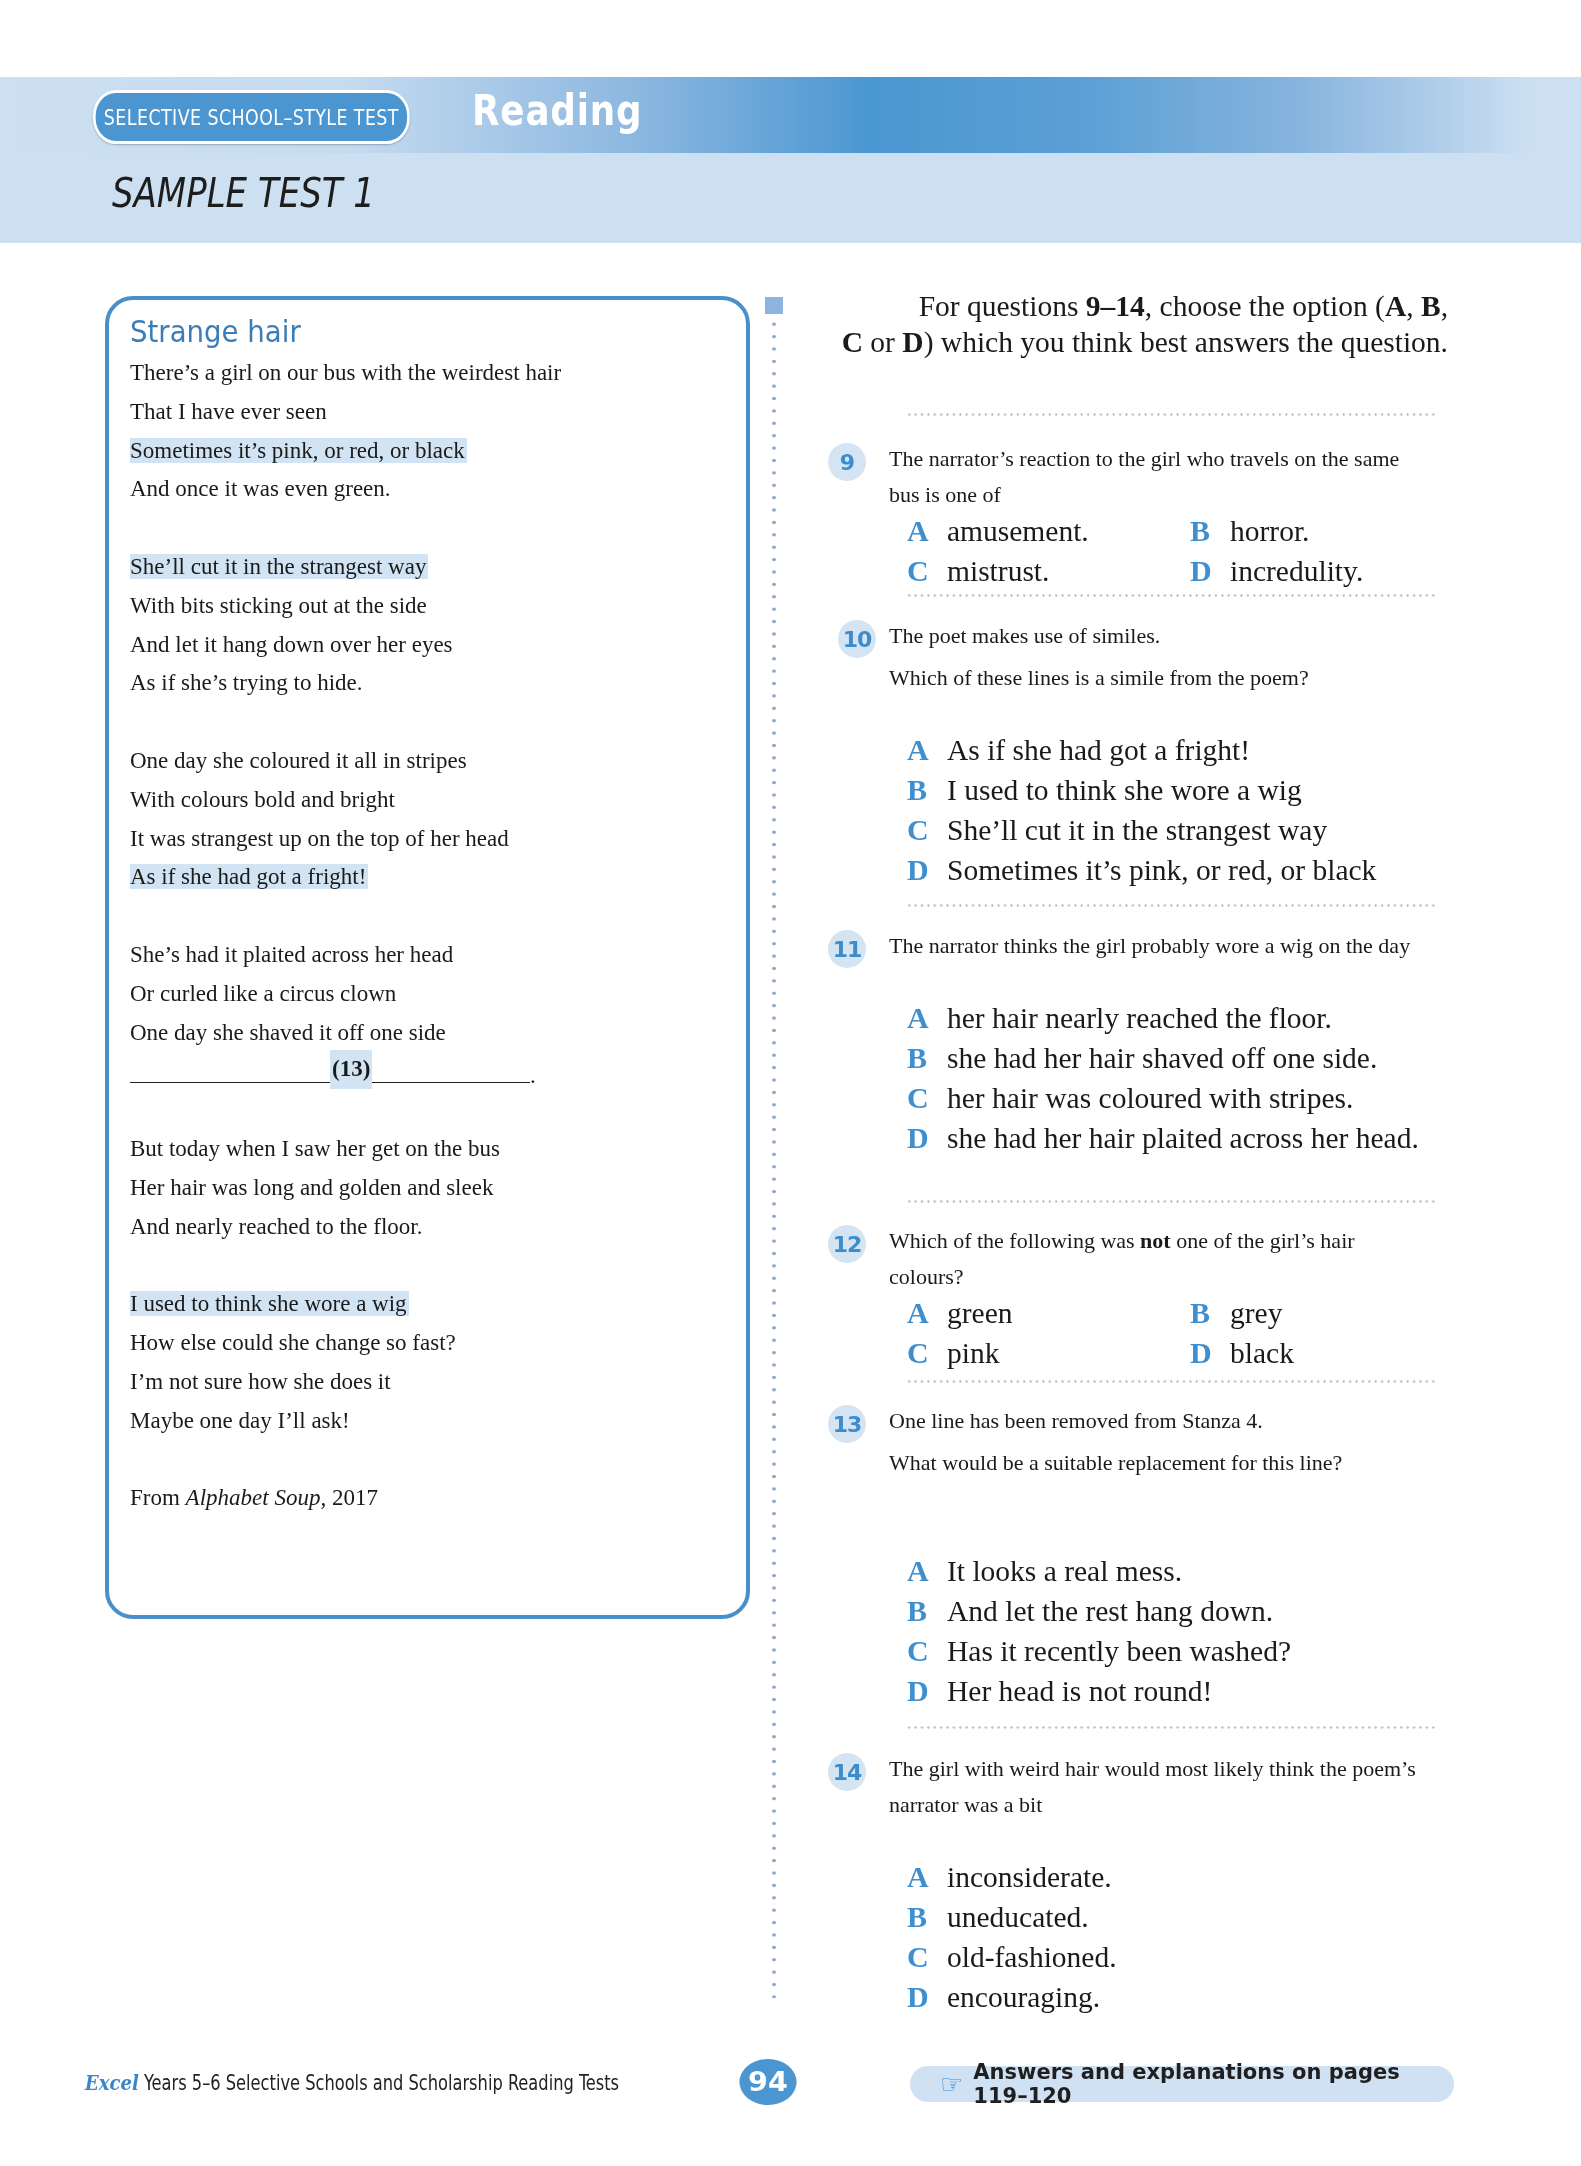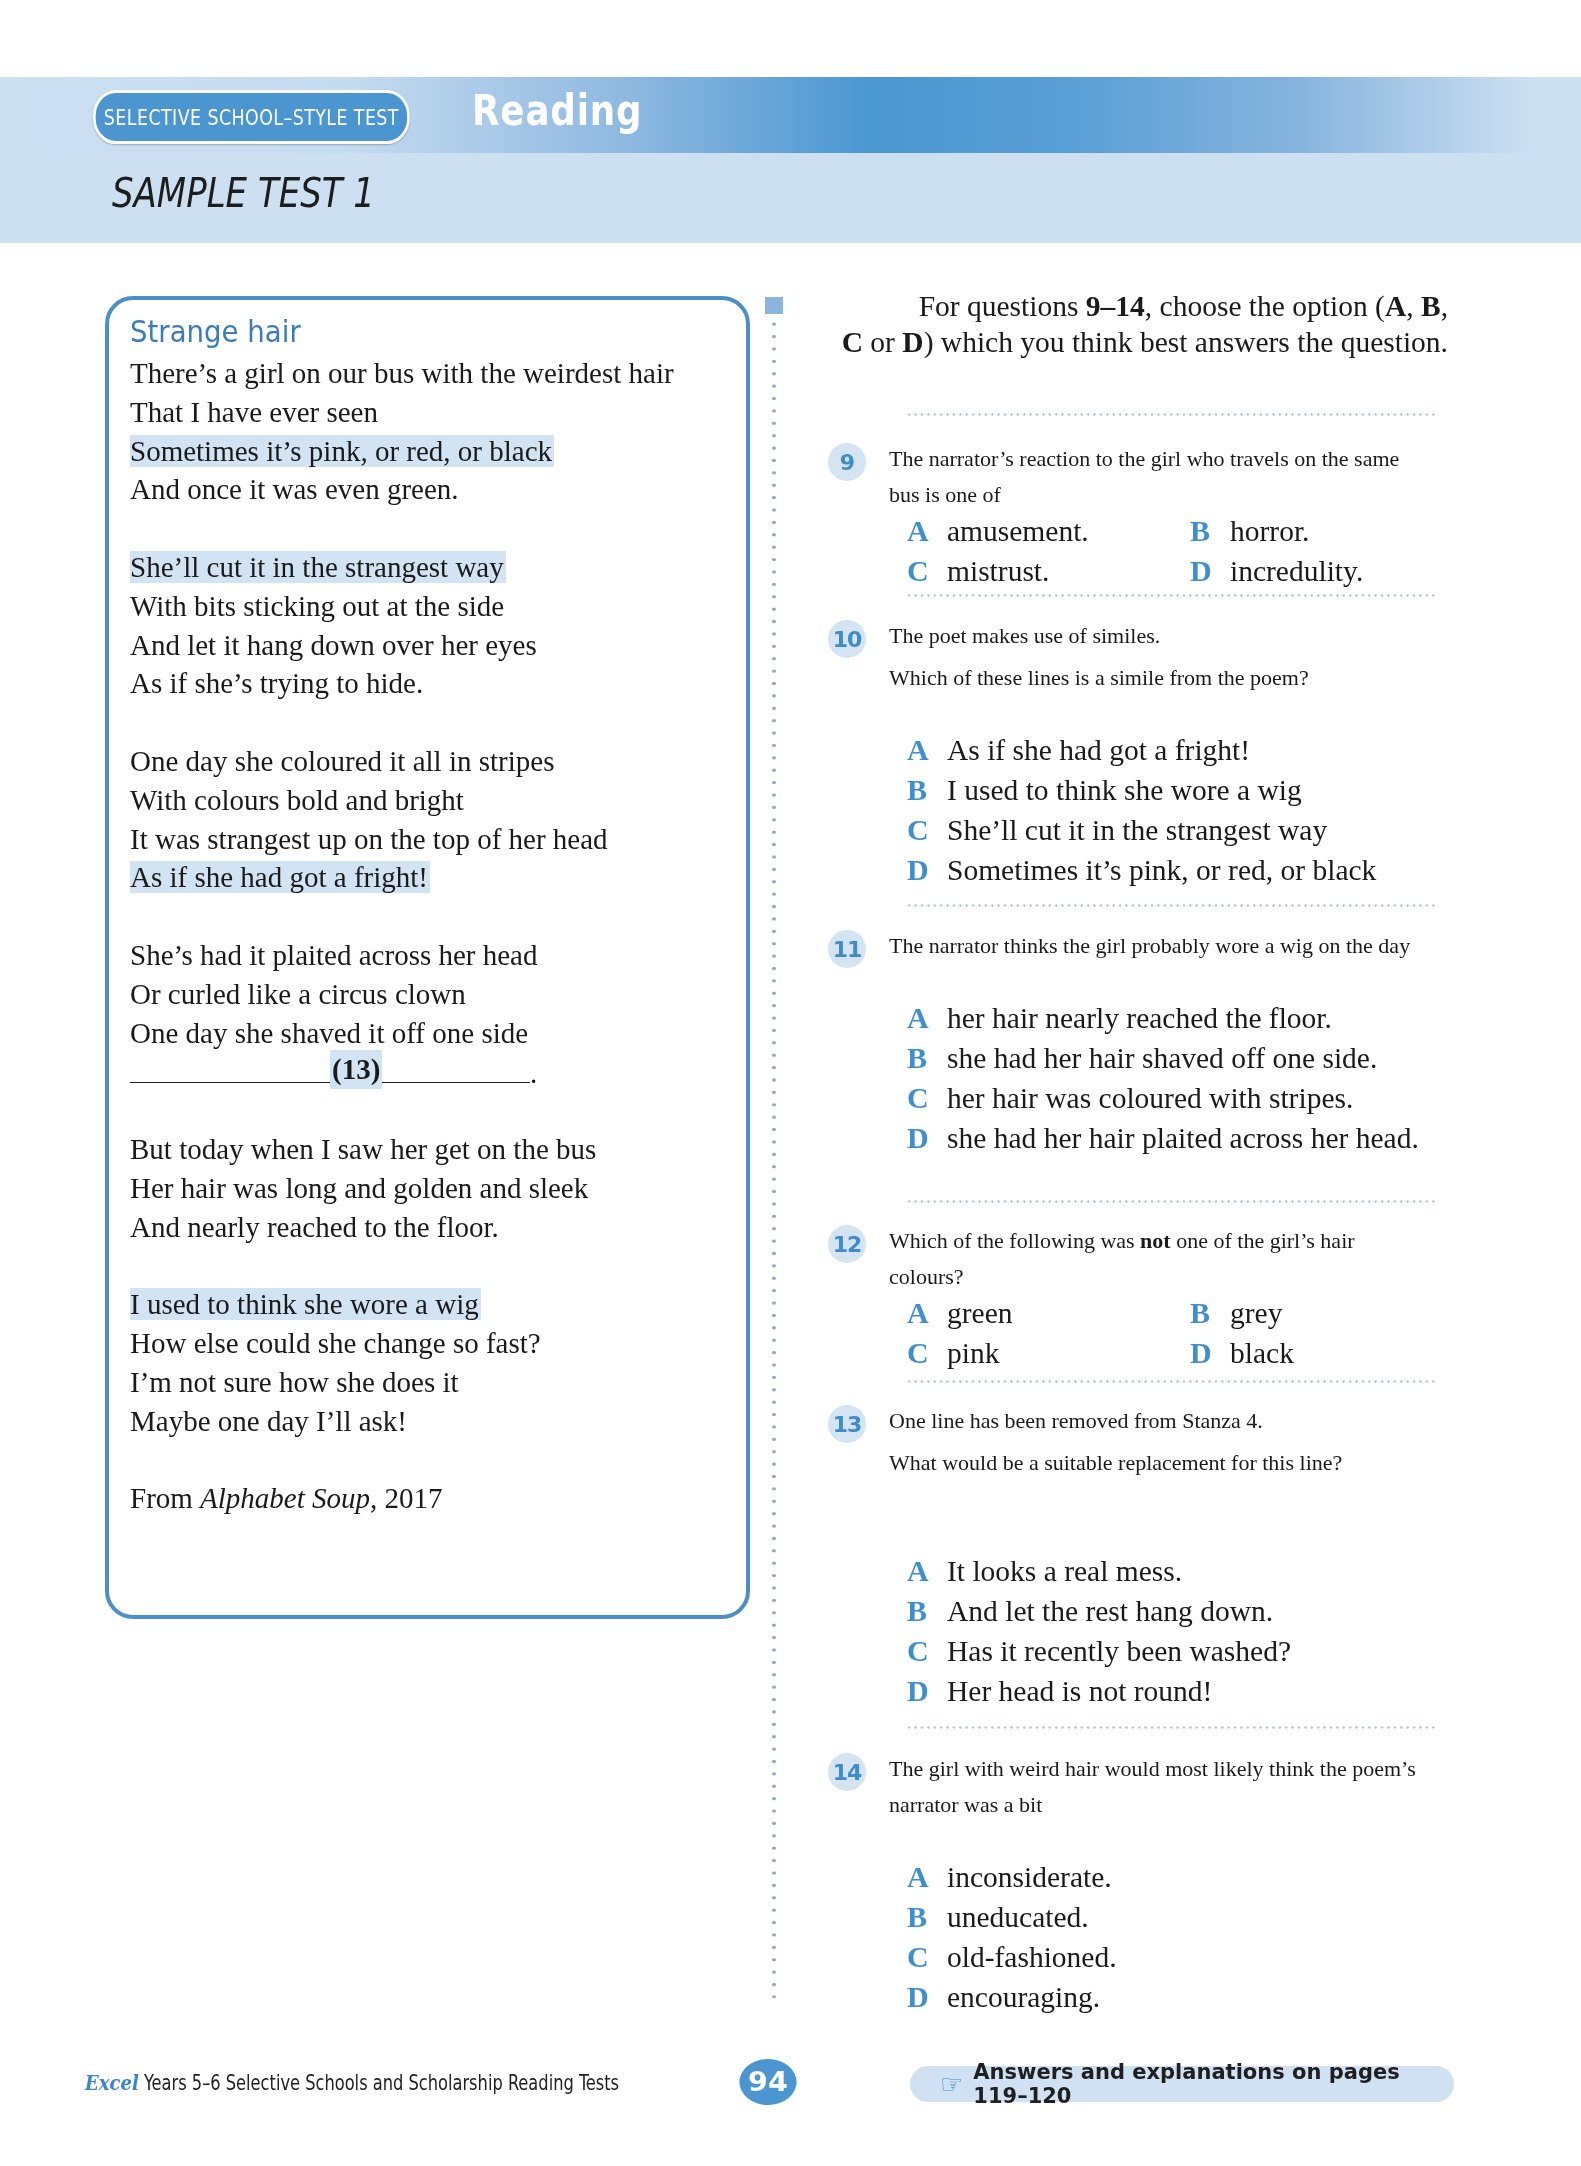--- a/index.html
+++ b/index.html
@@ -8,21 +8,21 @@
   .band-top{position:absolute;left:0;top:77px;width:1581px;height:76px;
     background:linear-gradient(90deg,#cde0f2 0%,#c5dbf0 22%,#8db8e0 40%,#4b97d2 55%,#5a9fd5 68%,#86b4de 82%,#cde0f2 97%);}
   .pill{position:absolute;left:93px;top:90px;width:354px;height:48px;border-radius:26px;background:#4b95d0;border:3px solid #fff;box-shadow:0 1px 2px rgba(0,0,0,.25);
     color:#fff;font-family:"DejaVu Sans Condensed","DejaVu Sans",sans-serif;font-size:22px;letter-spacing:0.5px;display:flex;align-items:center;justify-content:center;transform:scaleX(0.88);transform-origin:left center;}
   .pill span{display:inline-block;}
   .section-title{position:absolute;left:472px;top:86px;color:#fff;font-family:"DejaVu Sans","Liberation Sans",sans-serif;font-weight:bold;font-size:42px;transform:scaleX(0.85);transform-origin:left center;letter-spacing:1px;}
   .page-title{position:absolute;left:112px;top:170px;font-family:"DejaVu Sans","Liberation Sans",sans-serif;font-style:italic;font-size:40px;color:#1d1d1d;transform:scaleX(0.85);transform-origin:left center;}
 
   .poem-box{position:absolute;left:105px;top:296px;width:637px;height:1315px;border:4px solid #4a8fc8;border-radius:28px;}
   .poem-title{position:absolute;left:130px;top:314px;font-family:"DejaVu Sans","Liberation Sans",sans-serif;font-size:30px;color:#3a7db8;transform:scaleX(0.92);transform-origin:left center;}
-  .poem{position:absolute;left:130px;top:354px;font-size:29px;line-height:38.8px;}
+  .poem{position:absolute;left:130px;top:354px;font-size:23px;line-height:38.8px;}
   .poem .line{display:block;white-space:nowrap;height:38.8px;}
   .poem .line span.hl{background:#d2e3f3;padding:0 2px 0 0;}
   .poem .gap{display:block;height:38.8px;}
   .blank-line{display:inline-block;position:relative;width:400px;border-bottom:1.5px solid #222;height:30px;vertical-align:baseline;}
   .blank-num{position:absolute;left:200px;top:-2px;background:#d2e3f3;font-weight:bold;padding:0 2px;}
   .source i{font-style:italic;}
 
   .divider-square{position:absolute;left:765px;top:297px;width:18px;height:17px;background:#8db4de;}
   .divider-dots{position:absolute;left:772px;top:318px;width:4px;height:1680px;
     background-image:radial-gradient(circle,#8aa9d0 1.6px,transparent 2px);background-size:4px 12.4px;background-repeat:repeat-y;}
@@ -125,21 +125,21 @@
           <span class="letter">C</span>
           <span class="otext">mistrust.</span>
         </div>
         <div class="opt">
           <span class="letter">D</span>
           <span class="otext">incredulity.</span>
         </div>
       </div>
     </div>
     <div class="q" style="top: 622px;">
-      <div class="qnum" style="top: -2px;">10</div>
+      <div class="qnum" style="top: -2px; margin-left: 10px;">10</div>
       <div class="qtext" style="top: -4px;">
         <p>The poet makes use of similes.</p>
         <p>Which of these lines is a simile from the poem?</p>
       </div>
       <div class="opts" style="top: 108px;">
         <div class="opt">
           <span class="letter">A</span>
           <span class="otext">As if she had got a fright!</span>
         </div>
         <div class="opt">

